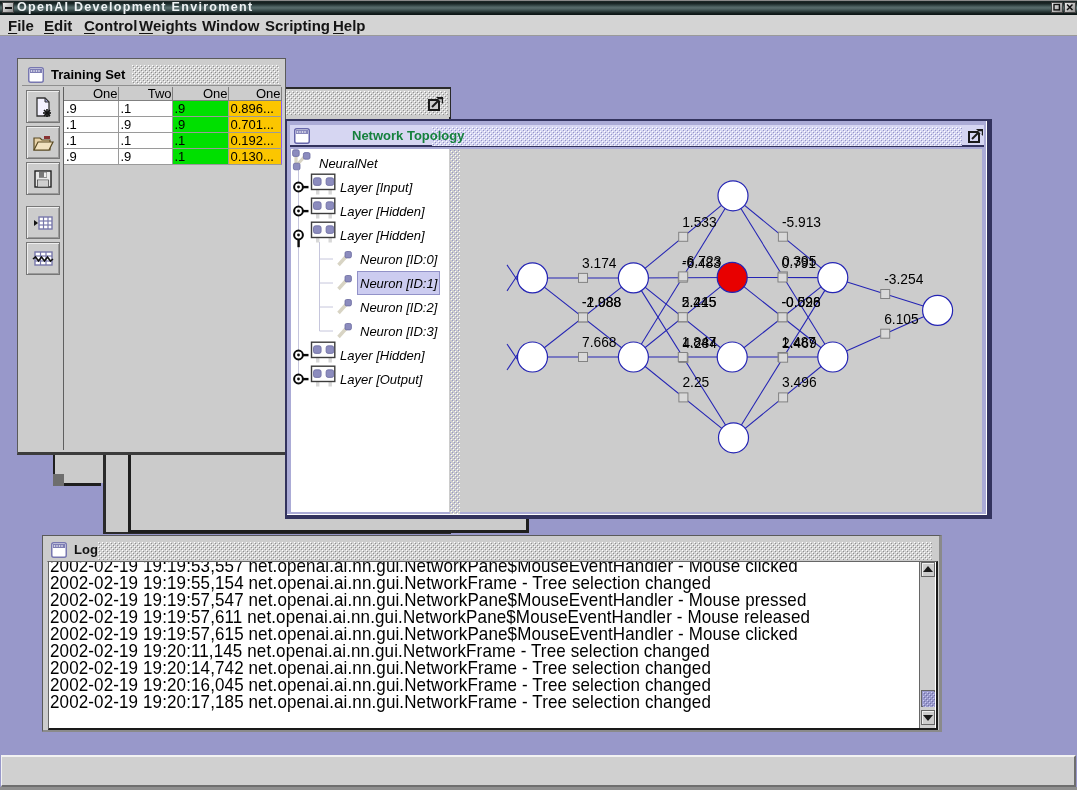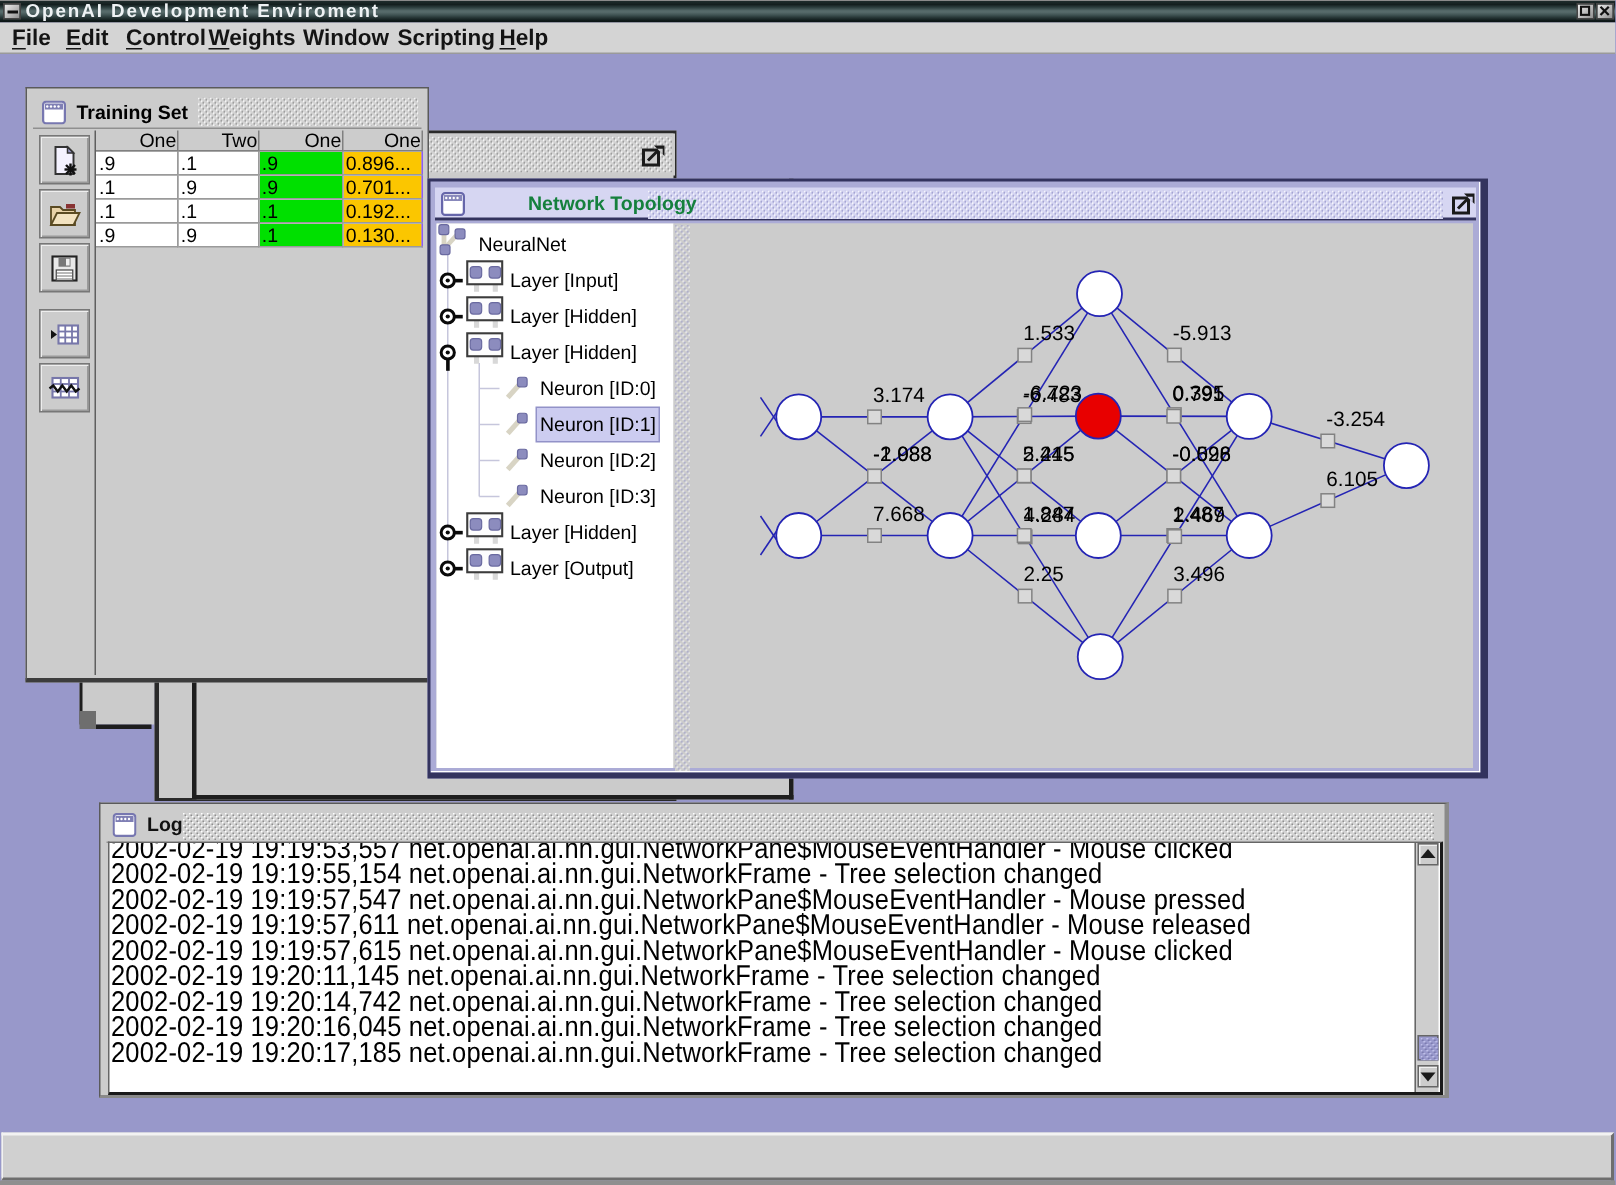--- a/index.html
+++ b/index.html
@@ -31,21 +31,21 @@
 #tstable { border-collapse:collapse; table-layout:fixed; width:217px; margin-left:0px;
   font-size:13px; color:#000; }
 #tstable td { height:15px; line-height:15px; padding:0 0 0 2px; border-right:1px solid #9a9a9a; border-bottom:1px solid #9a9a9a; overflow:hidden; white-space:nowrap; }
 #tstable td.last { border-right:1px solid #8b5cf6; }
 #tstable tr.hd td { background:#cccccc; text-align:right; height:13px; line-height:13px; padding:0; border-bottom:1px solid #808080; border-right:1px solid #808080;}
 #tstable tr.hd td.last { border-right:1px solid #808080; }
 #tstable td.w { background:#ffffff; }
 #tstable td.g { background:#00e000; }
 #tstable td.o { background:#fbc600; }
 
-#treepane { font-size:13px; color:#000; }
+#treepane { font-size:13px; color:#000;font-style:italic; }
 
 #logbody { font-size:17px; color:#000; letter-spacing:0.12px; }
 .ll { position:absolute; left:1px; white-space:nowrap; transform:scaleY(1.12); transform-origin:0 0; }
 .sbbtn { left:1px; width:14px; height:15px; background:#cccccc; border:1px solid #666;
   box-shadow: inset 1px 1px 0 #f0f0f0; }
 .sbbtn svg { position:absolute; left:-1px; top:-1px; }
 </style>
 </head>
 <body>
 <div id="wmbar" class="abs">
@@ -441,21 +441,21 @@
       <text x="320.1" y="199.7">2.469</text>
       <text x="320.1" y="239.4">3.496</text>
       <text x="422.2" y="136.0">-3.254</text>
       <text x="422.2" y="175.7">6.105</text>
       </g>
       </svg>
     </div>
   </div>
 </div>
 
-<div class="abs" id="logframe" style="left:42px; top:535px; width:900px; height:197px; background:#cccccc; border:1px solid #5a5a5a; border-right:3px solid #8a8a8a; border-bottom:2px solid #8a8a8a;margin-left:24px;">
+<div class="abs" id="logframe" style="left:42px; top:535px; width:900px; height:197px; background:#cccccc; border:1px solid #5a5a5a; border-right:3px solid #8a8a8a; border-bottom:2px solid #8a8a8a;">
   <div class="abs" style="left:4px; top:4px; width:888px; height:22px; background:#cccccc; border-bottom:1px solid #8f8f8f;">
     <svg class="abs" style="left:51px; top:2px" width="834" height="18">
         <rect width="834" height="18" fill="url(#bmpGray)"></rect>
       </svg>
     <svg class="abs" style="left:4px; top:2px" width="16" height="16" viewBox="0 0 16 16">
       <rect x="0.75" y="0.75" width="14.5" height="14.5" rx="2" fill="#ffffff" stroke="#7777b0" stroke-width="1.5"></rect>
       <rect x="2" y="2" width="12" height="4" fill="#7f7fb4"></rect>
       <circle cx="3.5" cy="4" r="0.8" fill="#fff"></circle>
         <circle cx="6" cy="4" r="0.8" fill="#fff"></circle>
       <circle cx="8.5" cy="4" r="0.8" fill="#fff"></circle>

